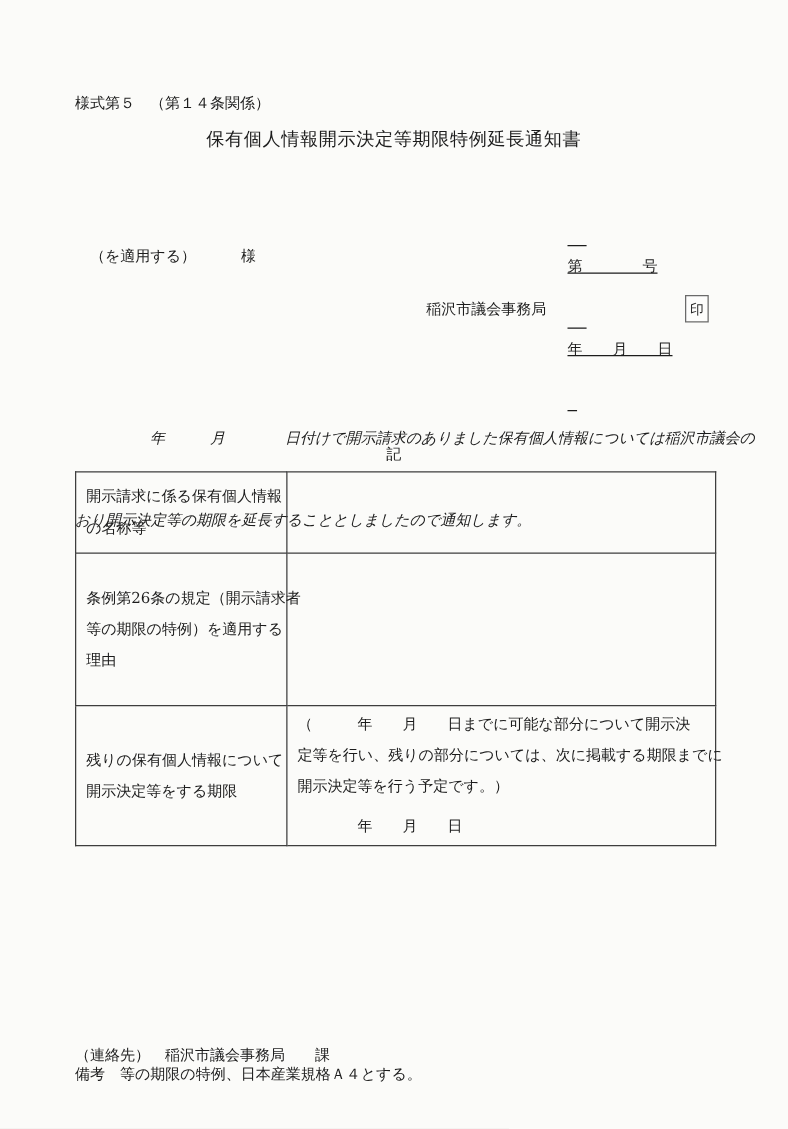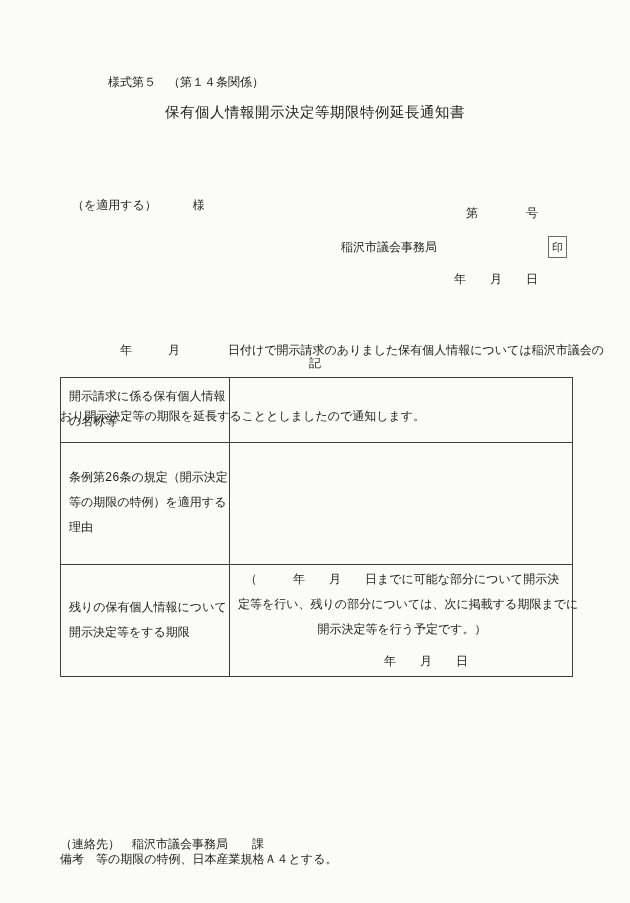--- a/index.html
+++ b/index.html
@@ -7,53 +7,53 @@
     position:relative;
     width:630px;height:903px;
     margin:0 auto;
     background:#fbfbf9;
     color:#1c1c1c;
     font-family:"DejaVu Serif","Liberation Serif",serif;
     font-size:12px;
     overflow:hidden;
   }
   .abs{position:absolute;white-space:pre;line-height:1.2;}
-  .form-number{left:60px;top:75px;margin-left:48px;}
+  .form-number{left:60px;top:75px;}
   .doc-title{left:0;top:104px;width:630px;text-align:center;font-size:14.5px;letter-spacing:.5px;white-space:pre;}
-  .ref-block{right:92px;top:158px;text-align:right;line-height:22px;}
+  .ref-block{right:92px;top:158px;line-height:22px;text-decoration:underline;}
   .addressee{left:72px;top:198px;}
   .sender{left:341px;top:240px;}
   .seal-box{
     position:absolute;left:548px;top:236px;
     width:17px;height:20px;
     border:1px solid #6a6a6a;
     display:flex;align-items:center;justify-content:center;
     font-size:11px;color:#2a2a2a;background:#fdfdfc;
   }
   .body-par{left:60px;top:294px;width:514px;line-height:22.3px;}
-  .body-par div{white-space:pre;}
+  .body-par div{white-space:pre;font-style:italic;}
   .ki{left:60px;top:356px;width:510px;text-align:center;}
   .form-table{
     position:absolute;left:60px;top:377px;width:510px;
     border-collapse:collapse;table-layout:fixed;
     font-size:12px;color:#1c1c1c;
   }
   .form-table td{
     border:1px solid #3e3e3e;
     padding:0;
     vertical-align:middle;
   }
   .form-table .col-label{width:168px;}
   .form-table .col-value{width:342px;}
-  .cell-label{padding:4px 6px 4px 8px;line-height:25px;font-family:Liberation Mono, monospace;}
+  .cell-label{padding:4px 6px 4px 8px;line-height:25px;}
   .cell-label div{white-space:pre;}
   .row-1 td{height:64px;}
   .row-2 td{height:121px;}
   .row-3 td{height:101px;}
-  .cell-value-top{vertical-align:top;text-align:center;}
+  .cell-value-top{vertical-align:top;}
   .cell-value-inner{padding:2px 6px 2px 8px;line-height:25px;}
   .cell-value-inner div{white-space:pre;}
   .cell-value-inner .date-line{margin-top:7px;}
   .contact{left:60px;top:788px;line-height:22.5px;}
   .contact div{white-space:pre;}
   .remarks{left:60px;top:852px;}
 </style>
 </head>
 <body>
 
@@ -92,21 +92,21 @@
           <div>の名称等</div>
         </div>
       </td>
       <td class="col-value">
         <div class="cell-value-inner"></div>
       </td>
     </tr>
     <tr class="row-2">
       <td class="col-label">
         <div class="cell-label">
-          <div>条例第26条の規定（開示決定</div>
+          <div>条例第26条の規定（開示請求者</div>
           <div>等の期限の特例）を適用する</div>
           <div>理由</div>
         </div>
       </td>
       <td class="col-value">
         <div class="cell-value-inner"></div>
       </td>
     </tr>
     <tr class="row-3">
       <td class="col-label">

